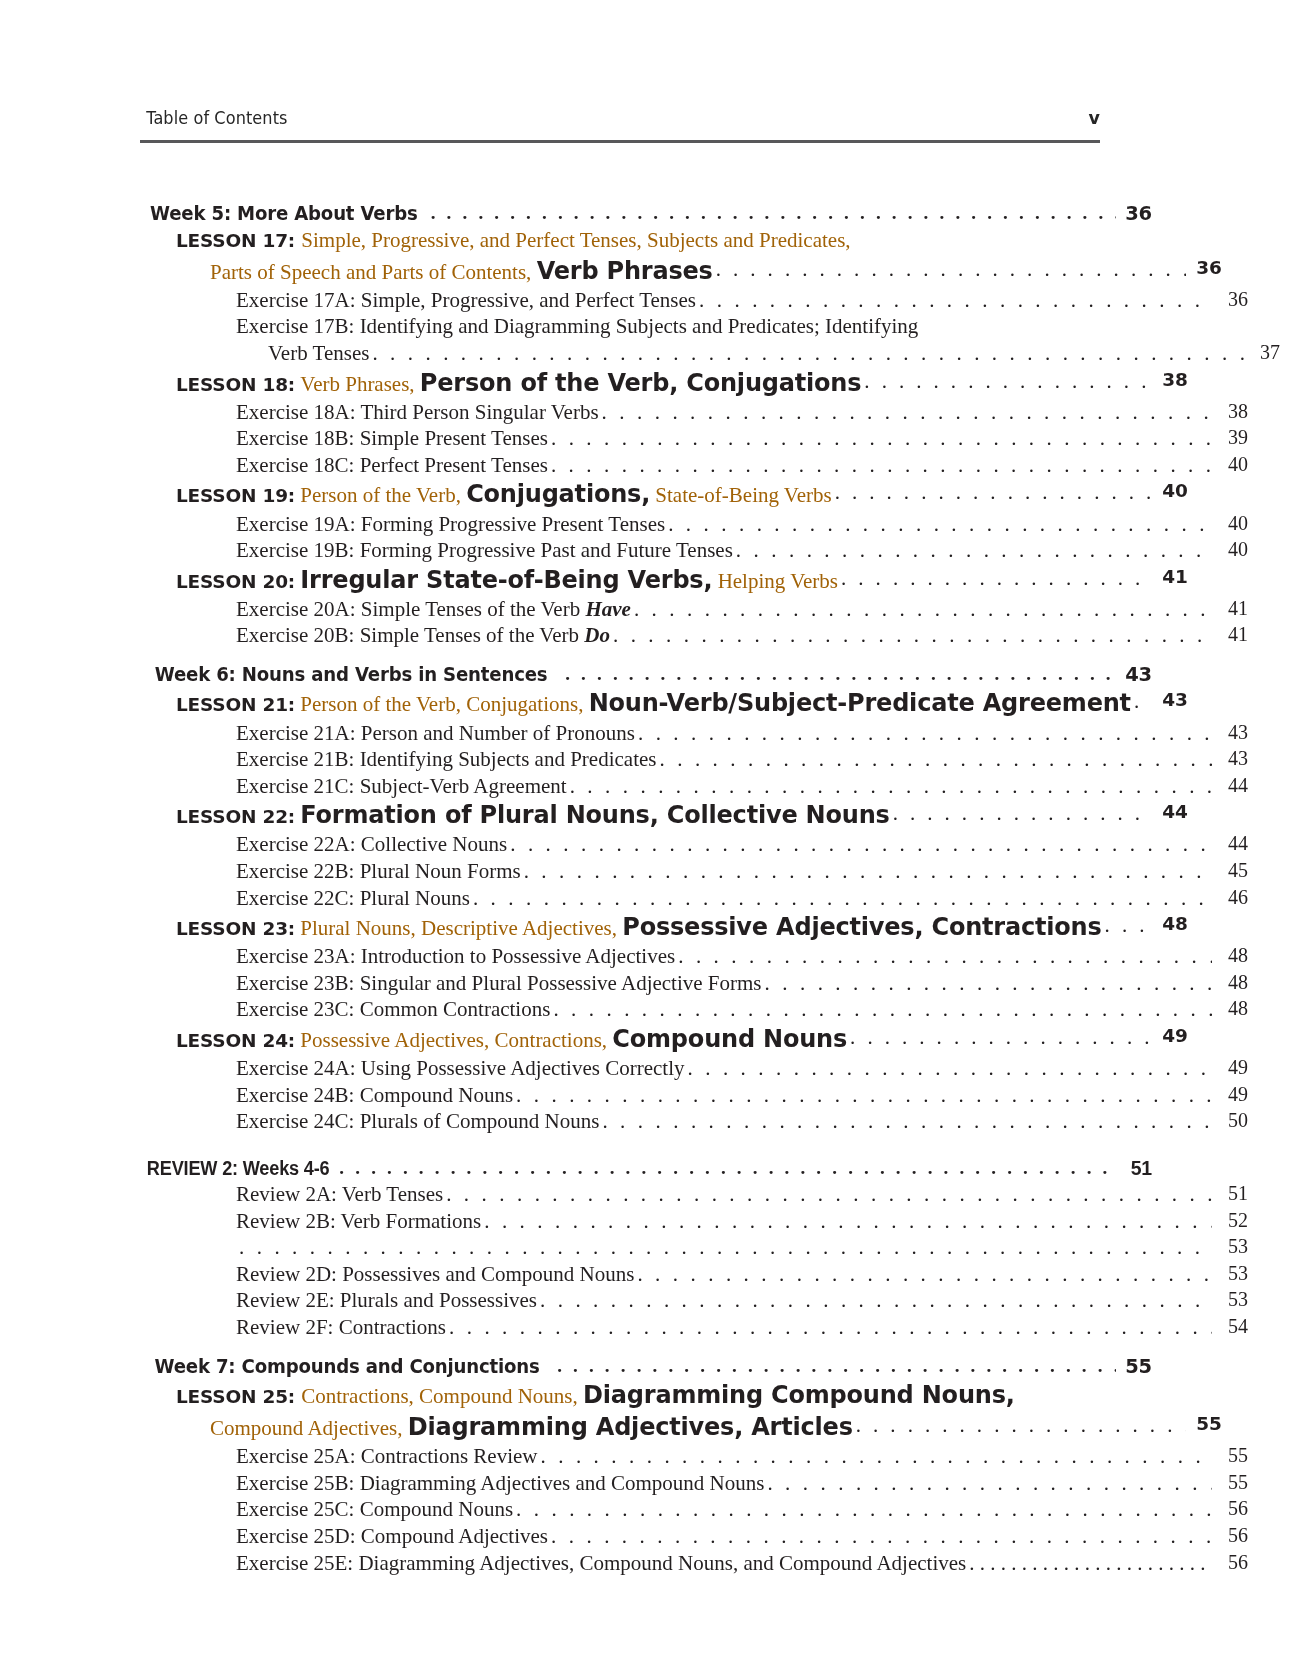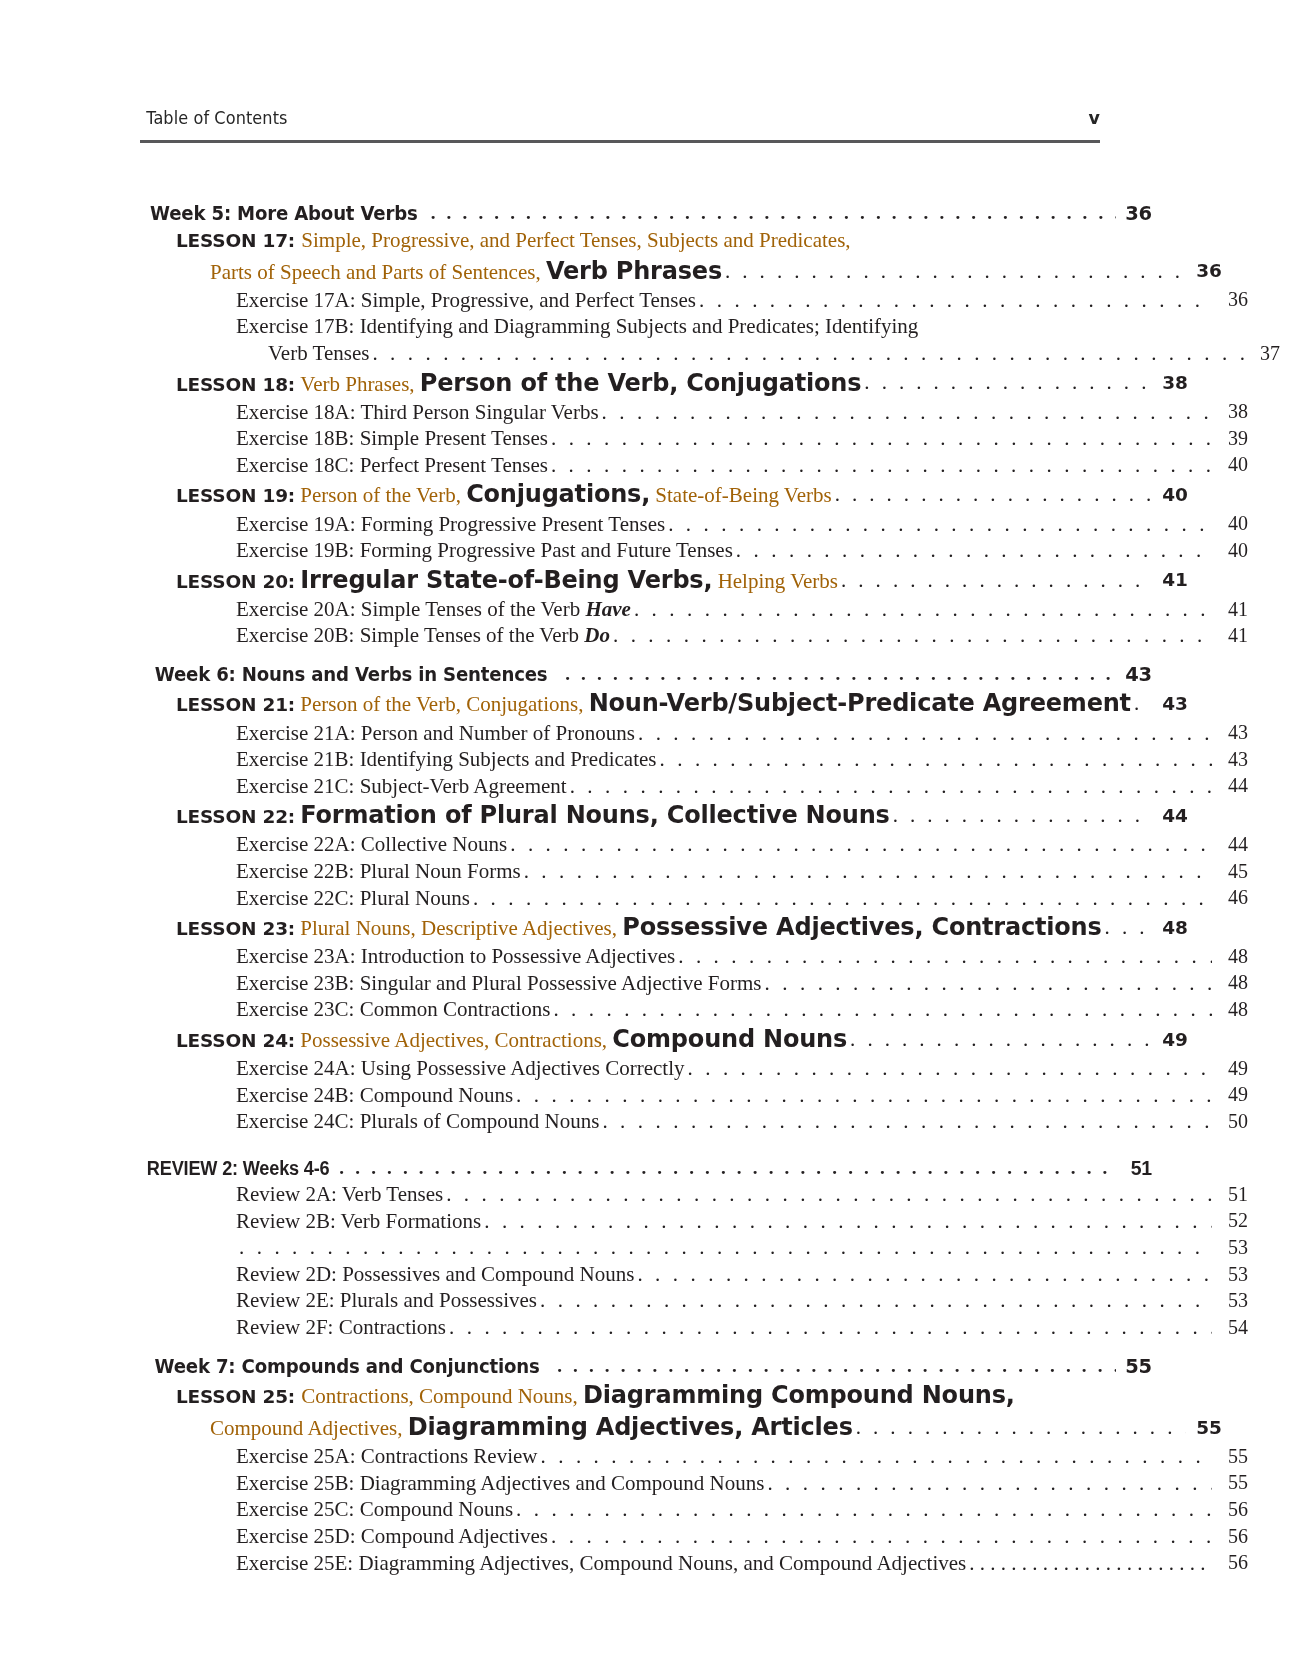--- a/index.html
+++ b/index.html
@@ -60,21 +60,21 @@
   
   .toc {
     position: absolute;
     left: 140px;
     top: 188px;
     width: 1012px;
   }
 
   .row {
     display: flex;
-    align-items: center;
+    align-items: flex-start;
     width: 100%;
     white-space: nowrap;
   }
   .row .txt {
     flex: 0 0 auto;
     white-space: nowrap;
   }
   .row .leader {
     flex: 1 1 auto;
     overflow: hidden;
@@ -190,21 +190,21 @@
   <div class="toc" id="toc">
       <div class="row week">
         <span class="txt">Week 5: More About Verbs</span>
         <span class="leader"></span>
         <span class="folio">36</span>
       </div>
       <div class="row lesson nodots">
         <span class="txt"><span class="label">LESSON 17: </span> <span class="review">Simple, Progressive, and Perfect Tenses, Subjects and Predicates,</span></span>
       </div>
       <div class="row lesson lesson-cont">
-        <span class="txt"><span class="review">Parts of Speech and Parts of Sentences,</span> <span class="newtopic">Verb Phrases</span></span>
+        <span class="txt"><span class="review">Parts of Speech and Parts of Contents,</span> <span class="newtopic">Verb Phrases</span></span>
         <span class="leader"></span>
         <span class="folio">36</span>
       </div>
       <div class="row ex">
         <span class="txt">Exercise 17A: Simple, Progressive, and Perfect Tenses</span>
         <span class="leader"></span>
         <span class="folio">36</span>
       </div>
       <div class="row ex nodots">
         <span class="txt">Exercise 17B: Identifying and Diagramming Subjects and Predicates; Identifying</span>

